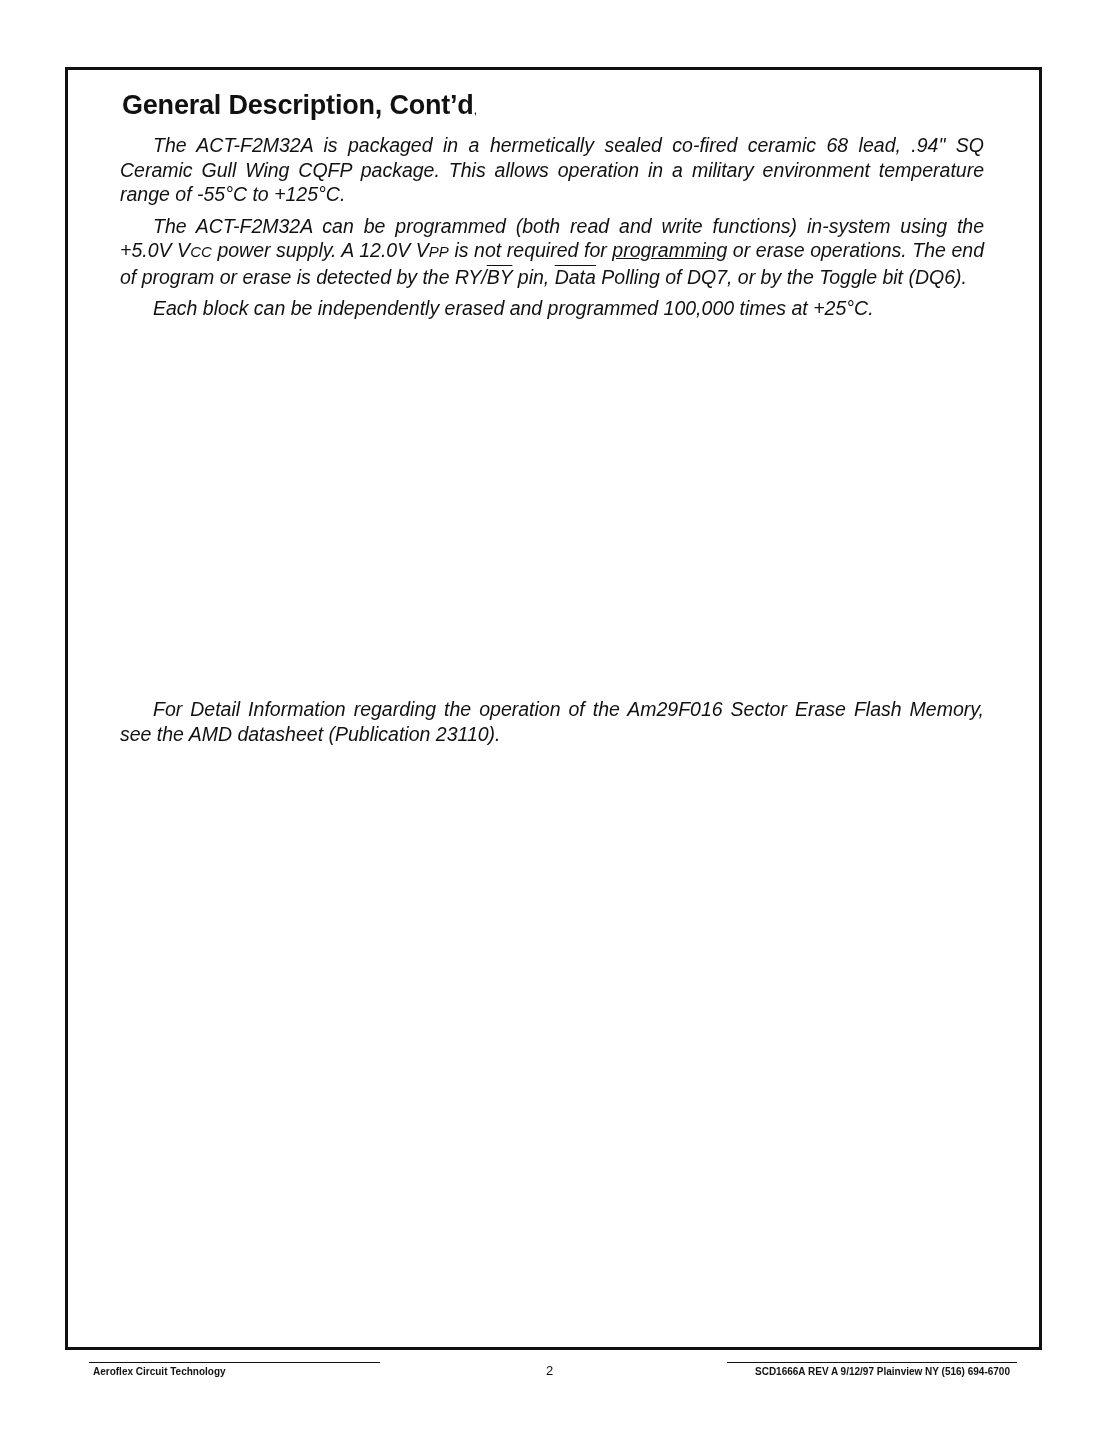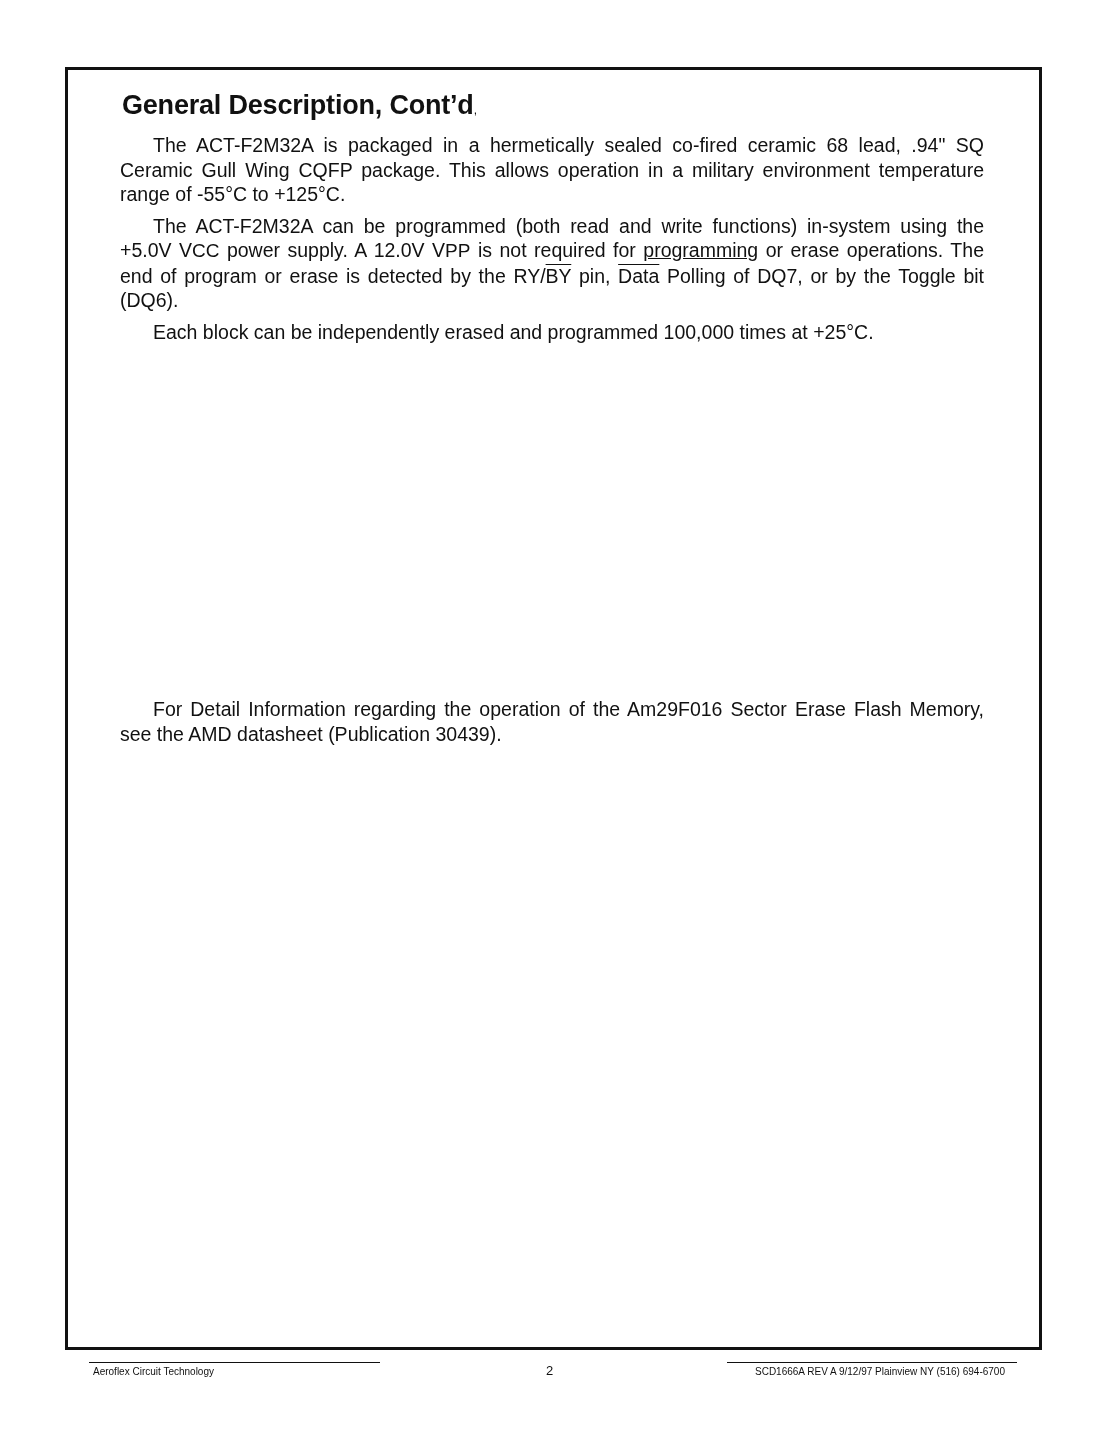--- a/index.html
+++ b/index.html
@@ -1,44 +1,44 @@
 <!DOCTYPE html>
 <html><head>
 <meta charset="utf-8">
 <style>
   html, body { margin:0; padding:0; background:#fff; }
   body { width:1105px; height:1430px; position:relative; font-family:"Liberation Sans", sans-serif; color:#111; }
   .frame { position:absolute; left:65px; top:67px; width:971px; height:1277px; border:3px solid #111; box-sizing:content-box; }
   .title { position:absolute; left:110px; top:78px; font-size:27px; font-weight:bold; letter-spacing:-0.2px; margin:12px; }
   .title .comma { font-size:12px; font-weight:normal; }
-  .body { position:absolute; left:120px; width:864px; font-size:19.5px; line-height:24.5px; text-align:justify; }
+  .body { position:absolute; left:120px; width:864px; font-size:19.5px; line-height:24.5px; text-align:justify;font-style:italic; }
   .body p { margin:0 0 7px 0; text-indent:33px; }
-  .sc { font-size:19px; }
+  .sc { font-size:15px; }
   .ol { text-decoration:overline; }
   .ul { text-decoration:underline; }
   .p1 { top:133px; }
   .p5 { top:697px; }
   .footer-rule { position:absolute; top:1362px; height:1px; background:#111; }
-  .footer-text { position:absolute; top:1366px; font-size:10px; font-weight:normal; }
+  .footer-text { position:absolute; top:1366px; font-size:10px; font-weight:bold; }
   .page-num { position:absolute; top:1363px; left:546px; font-size:13px; }
 </style>
 </head>
 <body>
 
 <div class="frame"></div>
 
 <h1 class="title"><span>General Description, Cont’d</span><span class="comma">,</span></h1>
 
 <div class="body p1">
   <p>The ACT-F2M32A is packaged in a hermetically sealed co-fired ceramic 68 lead,  .94" SQ Ceramic Gull Wing CQFP package. This allows operation in a military environment temperature range of -55°C to +125°C.</p>
   <p><span>The ACT-F2M32A can be programmed (both read and write functions) in-system using the +5.0V V</span><span class="sc">CC</span><span> power supply.  A 12.0V V</span><span class="sc">PP</span><span> is not required for </span><span class="ul">programming</span><span> or erase operations. The end of program or erase is detected by the RY/</span><span class="ol">BY</span><span> pin, </span><span class="ol">Data</span><span> Polling of DQ7, or by the Toggle bit (DQ6).</span></p>
   <p>Each block can be independently erased and programmed 100,000 times at +25°C.</p>
 </div>
 
 <div class="body p5">
-  <p>For Detail Information regarding the operation of the Am29F016 Sector Erase Flash Memory, see the AMD datasheet (Publication 30439).</p>
+  <p>For Detail Information regarding the operation of the Am29F016 Sector Erase Flash Memory, see the AMD datasheet (Publication 23110).</p>
 </div>
 
 <div class="footer-rule" style="left:89px;width:291px;"></div>
 <div class="footer-text" style="left:93px;">Aeroflex Circuit Technology</div>
 <div class="page-num">2</div>
 <div class="footer-rule" style="left:727px;width:290px;"></div>
 <div class="footer-text" style="left:755px;">SCD1666A REV A 9/12/97  Plainview NY (516) 694-6700</div>
 
 </body></html>

